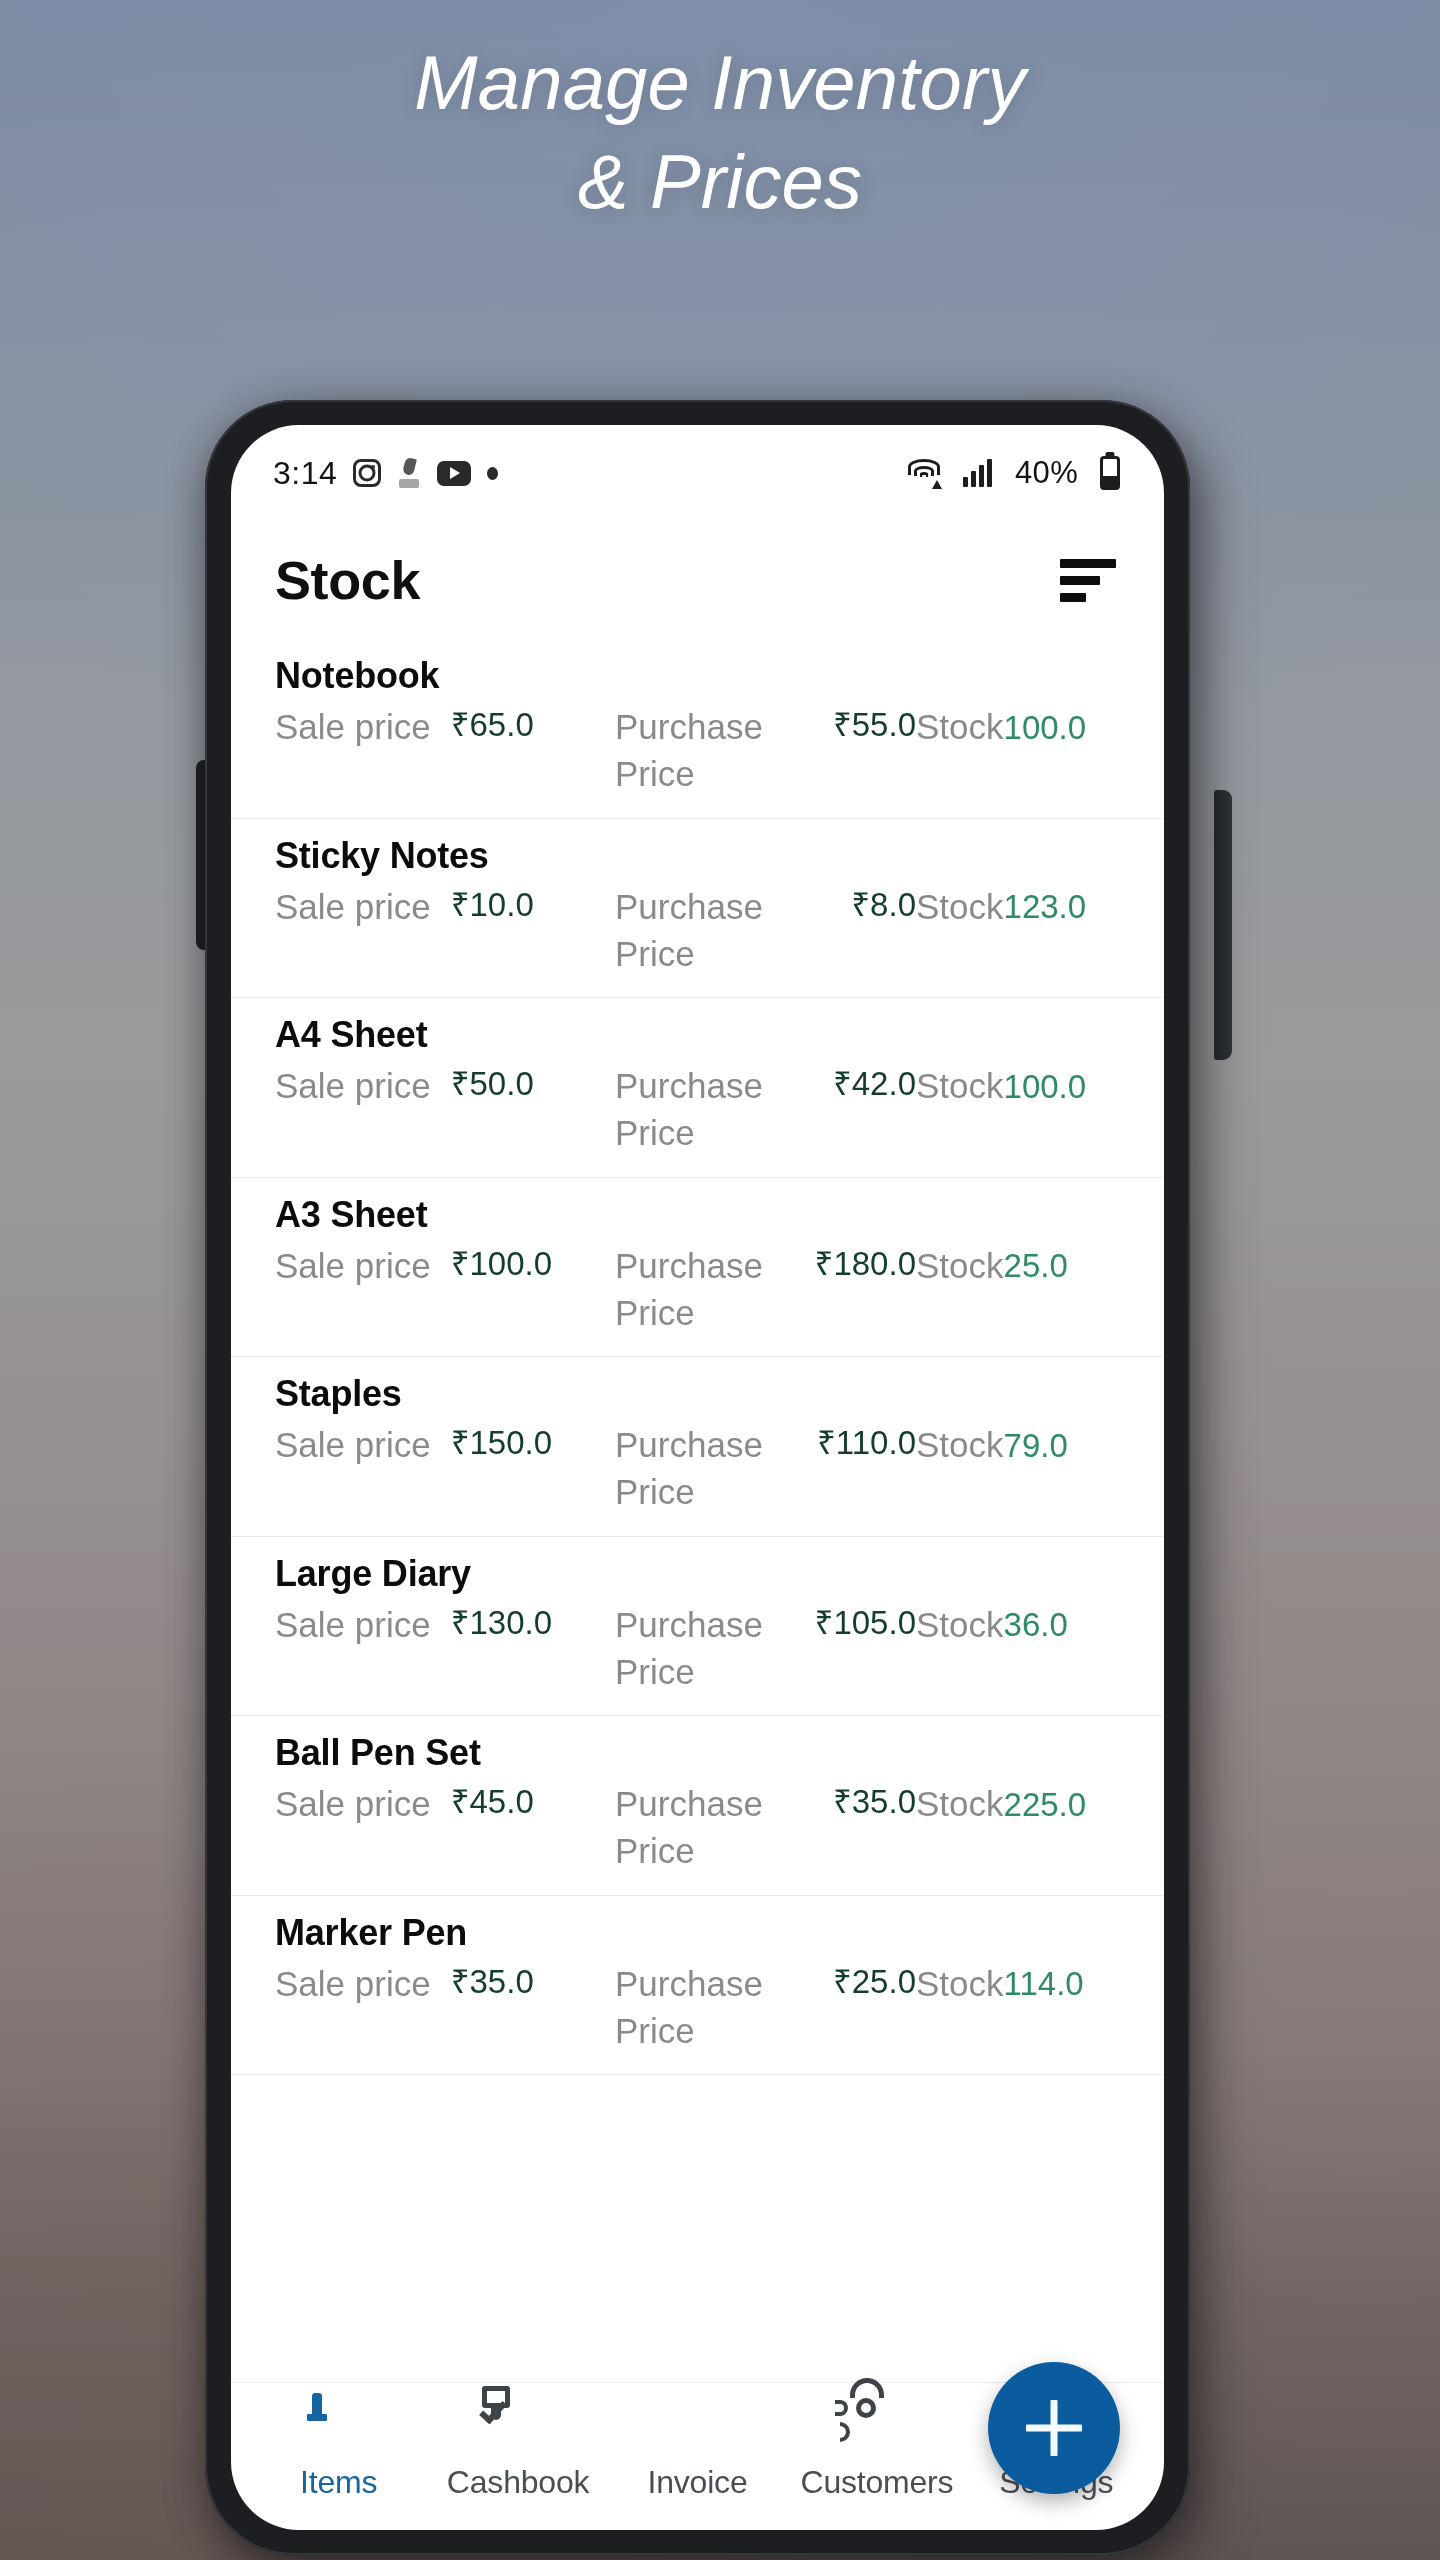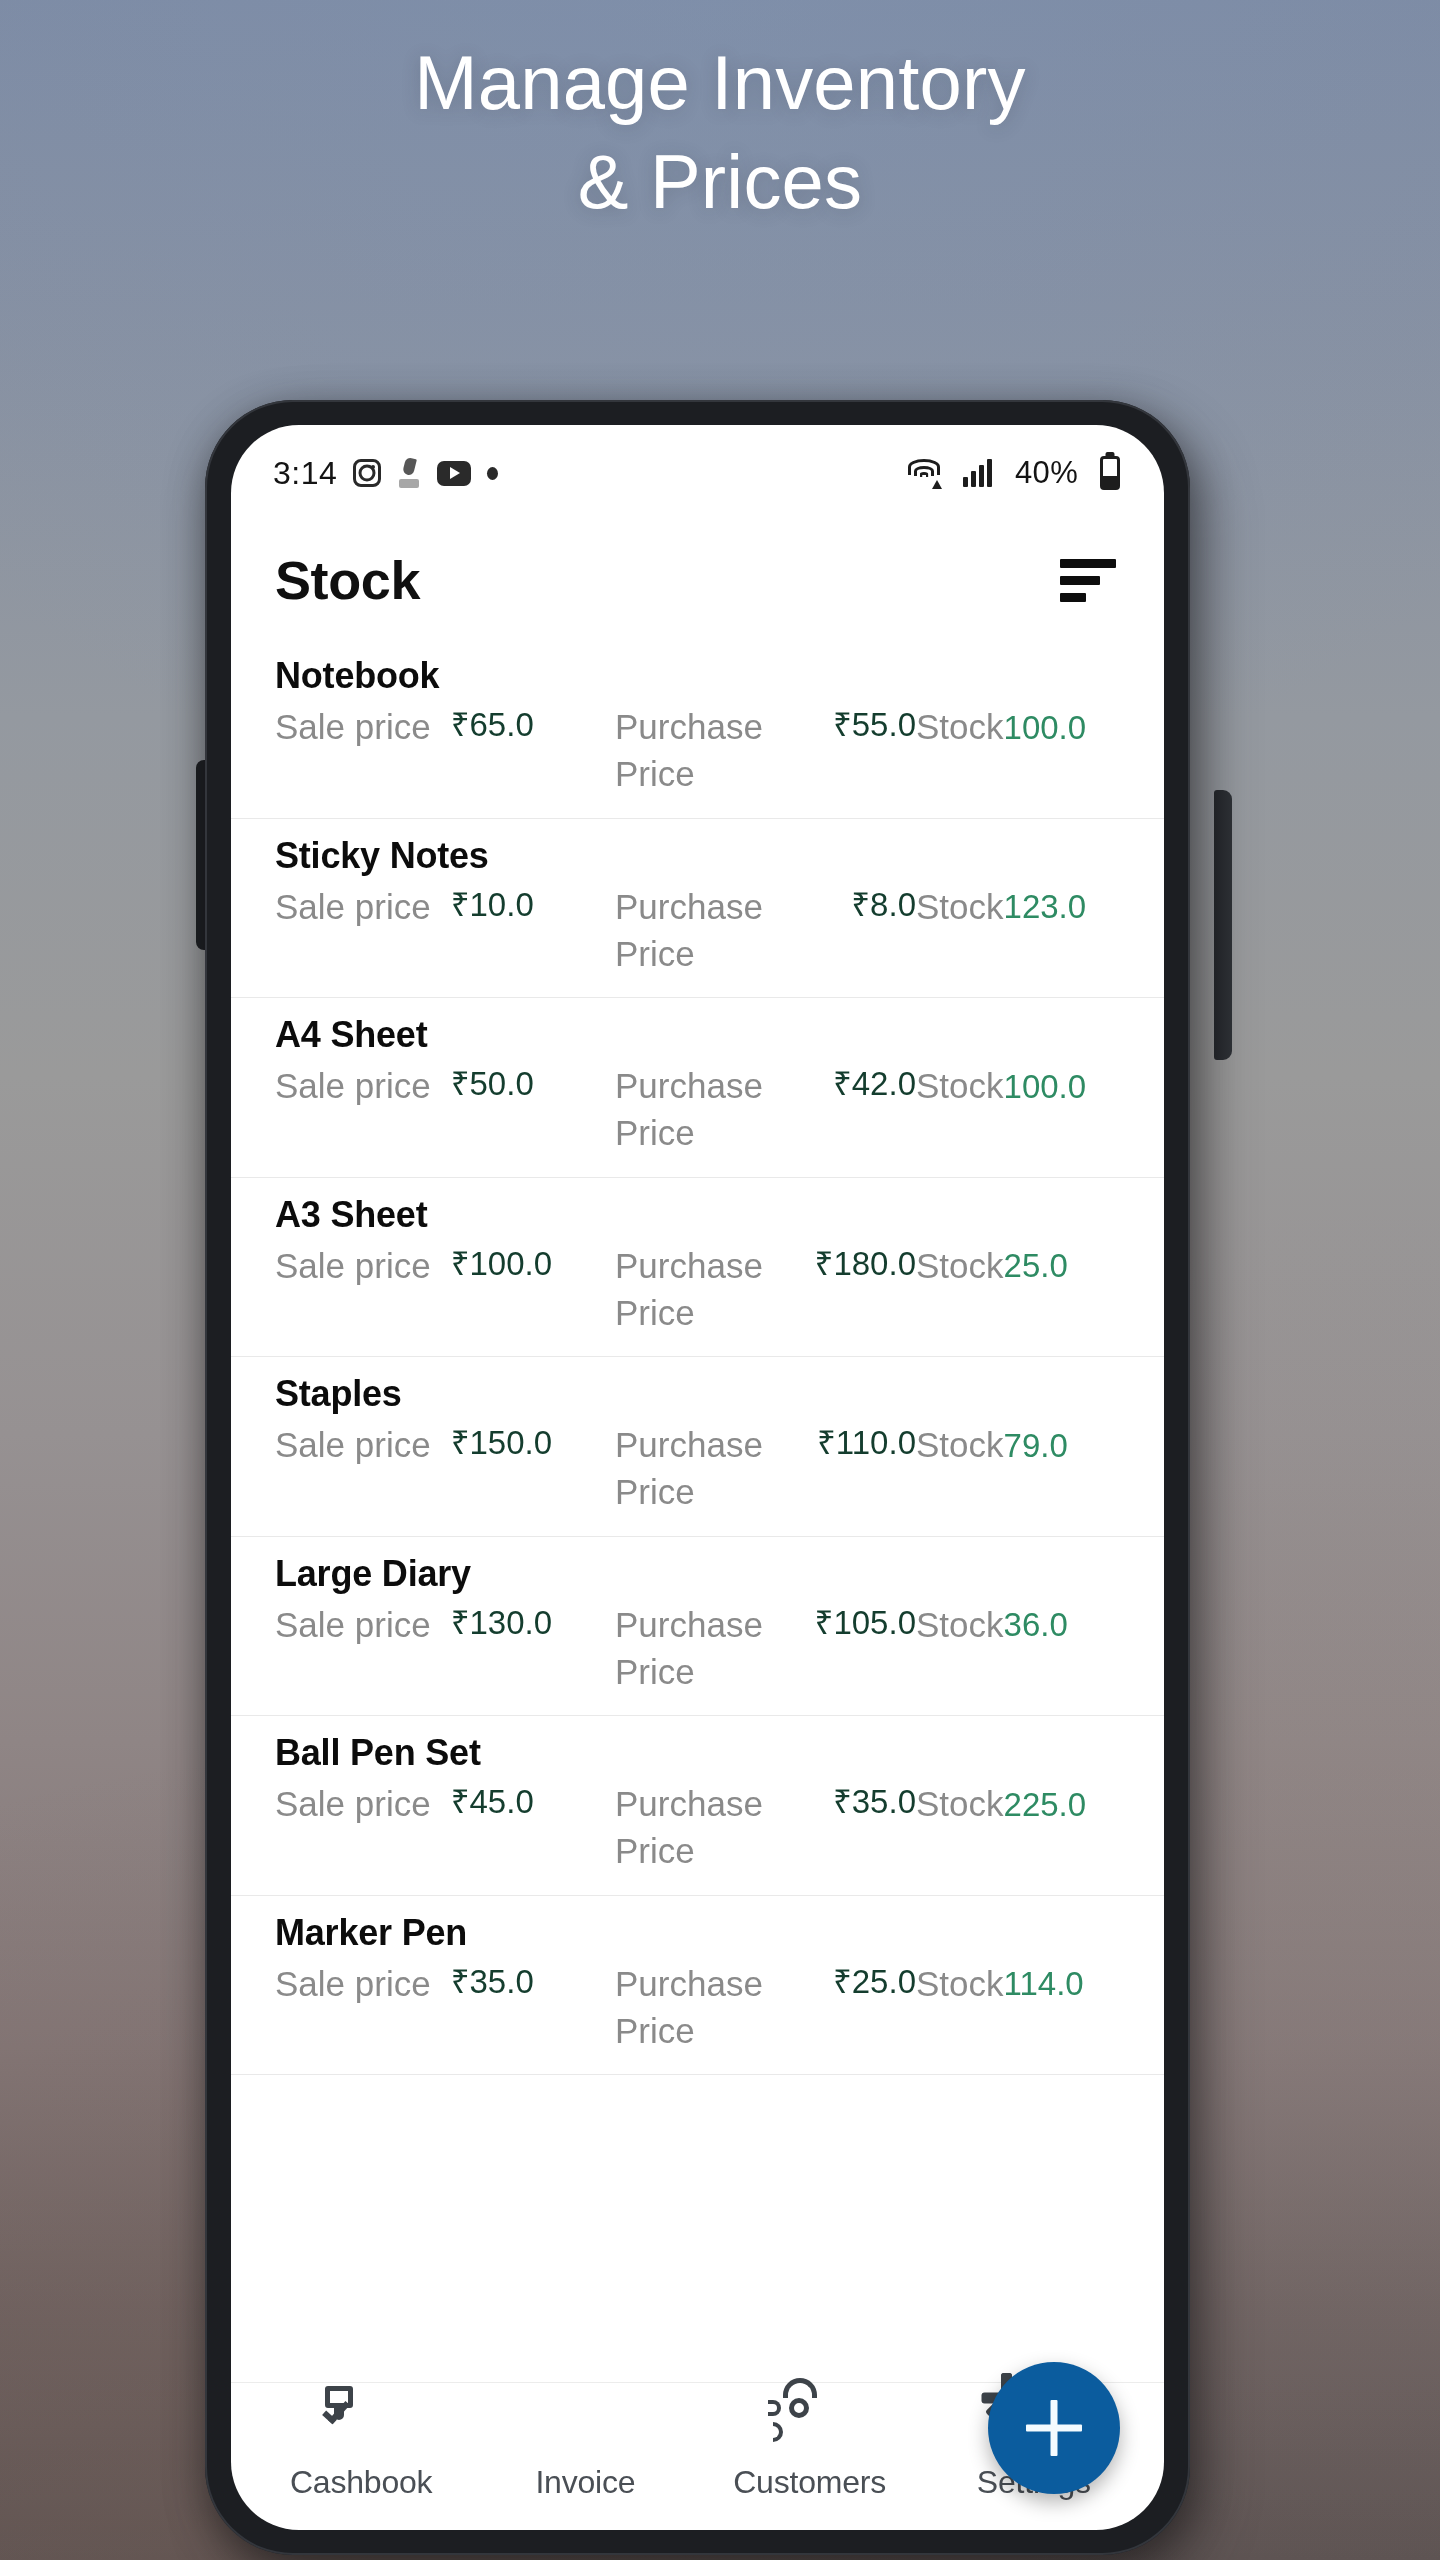--- a/index.html
+++ b/index.html
@@ -40,21 +40,21 @@
     position:absolute; top:34px; left:0; width:100%;
     text-align:center;
     color:#ffffff;
     font-size:76px;
     line-height:1.30;
     font-weight:300;
     letter-spacing:.2px;
     z-index:5;
     text-shadow:0 2px 18px rgba(40,45,60,.22);
   }
-  #promo-headline div{ display:block; }
+  #promo-headline div{ display:block;font-style:italic; }
 
   
   #phone{
     position:absolute;
     left:205px; top:400px;
     width:1017px; height:2180px;
     z-index:6;
   }
   .phone-shadow{
     position:absolute; left:16px; top:22px;
@@ -426,20 +426,24 @@
             </div>
           </div>
         </div>
       </div>
 
     <div class="fab">
       <span class="plus"></span>
     </div>
 
     <div class="bottom-nav" id="bottom-nav">
+        <div class="nav-item active">
+          <span class="nav-ic"><span class="ic-items"></span></span>
+          <span class="nav-label">Items</span>
+        </div>
         <div class="nav-item">
           <span class="nav-ic"><span class="ic-clip"><span class="chk"></span></span></span>
           <span class="nav-label">Cashbook</span>
         </div>
         <div class="nav-item">
           <span class="nav-ic"><span class="ic-rcpt"></span></span>
           <span class="nav-label">Invoice</span>
         </div>
         <div class="nav-item">
           <span class="nav-ic"><span class="ic-ppl"><span class="head"></span><span class="body"></span><span class="arc1"></span><span class="arc2"></span></span></span>

